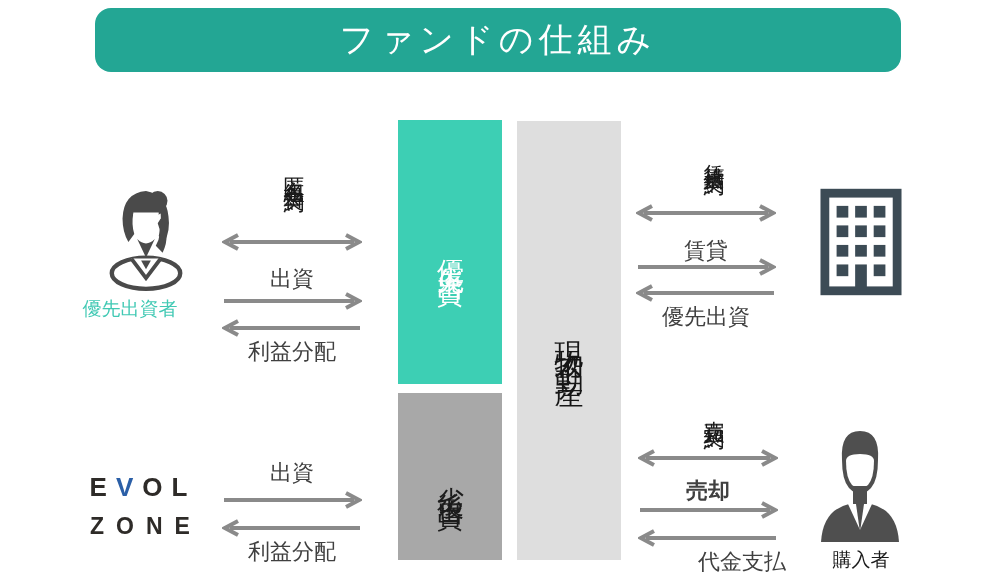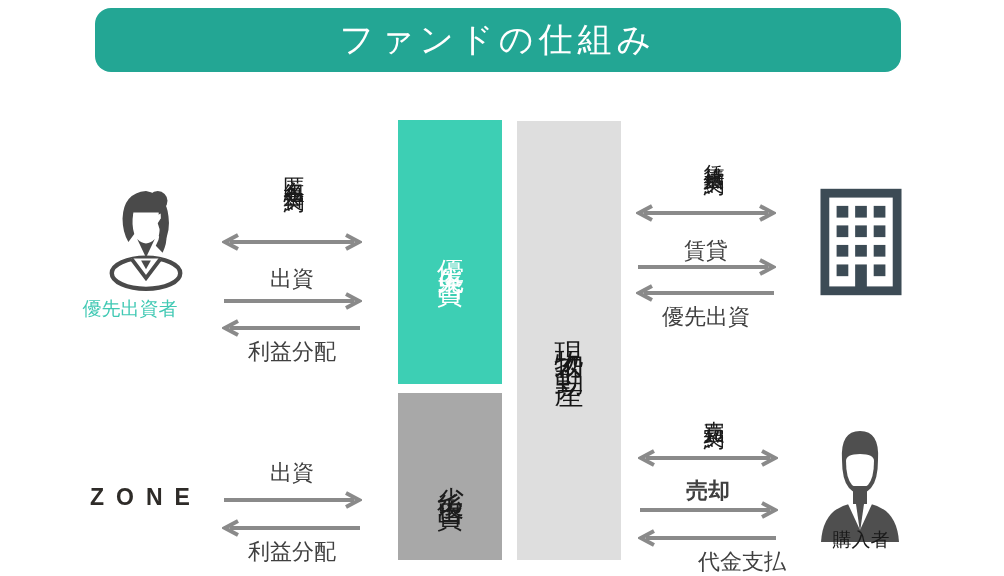--- a/index.html
+++ b/index.html
@@ -144,20 +144,21 @@
     <line x1="2" y1="9" x2="132" y2="9" stroke="#8a8a8a" stroke-width="4"></line>
     <path d="M124 2 L137 9 L124 16" fill="none" stroke="#8a8a8a" stroke-width="4"></path>
   </svg>
   <svg class="abs" style="left:222px; top:519px;" width="140" height="18" viewBox="0 0 140 18">
     <line x1="8" y1="9" x2="138" y2="9" stroke="#8a8a8a" stroke-width="4"></line>
     <path d="M16 2 L3 9 L16 16" fill="none" stroke="#8a8a8a" stroke-width="4"></path>
   </svg>
   <div class="abs flow-label" style="left:222px; top:537px;">利益分配</div>
 
   <div class="abs logo" style="left:78px; top:473px;">
+    <div class="logo-line1"><span>E</span><span class="logo-v">V</span><span>OL</span></div>
     <div class="logo-line2">ZONE</div>
   </div>
 
   <div class="abs contract" style="left:685px; top:92px; height:125px; text-align:center; width:40px;">賃貸借契約</div>
 
   <svg class="abs" style="left:636px; top:204px;" width="140" height="18" viewBox="0 0 140 18">
     <line x1="8" y1="9" x2="132" y2="9" stroke="#8a8a8a" stroke-width="4"></line>
     <path d="M16 2 L3 9 L16 16" fill="none" stroke="#8a8a8a" stroke-width="4"></path>
     <path d="M124 2 L137 9 L124 16" fill="none" stroke="#8a8a8a" stroke-width="4"></path>
   </svg>
@@ -210,15 +211,15 @@
 
   <svg class="abs" style="left:815px; top:424px;" width="90" height="120" viewBox="0 0 90 120">
     <path d="M27 36 Q25 7 45 7 Q65 7 63 36 Q63 56 56 64 Q50 70 45 70 Q40 70 34 64 Q27 56 27 36 Z" fill="#4f4f4f"></path>
     <path d="M31 37 Q31 54 37 61 Q45 68 53 61 Q59 54 59 37 Q59 30 45 30 Q31 30 31 37 Z" fill="#ffffff"></path>
     <rect x="38" y="62" width="14" height="18" fill="#4f4f4f"></rect>
     <path d="M38 62 Q45 70 52 62 L52 70 L38 70 Z" fill="#4f4f4f"></path>
     <path d="M6 118 Q8 86 34 80 L56 80 Q82 86 84 118 Z" fill="#4f4f4f"></path>
     <path d="M33 80 L45 106 L57 80 Z" fill="#ffffff"></path>
     <path d="M41 80 L49 80 L45 108 Z" fill="#4f4f4f"></path>
   </svg>
-  <div class="abs actor-label" style="left:811px; top:527px; width:100px;">購入者</div>
+  <div class="abs actor-label" style="left:811px; top:547px; width:100px;">購入者</div>
 
 </div>
 
 </body></html>

